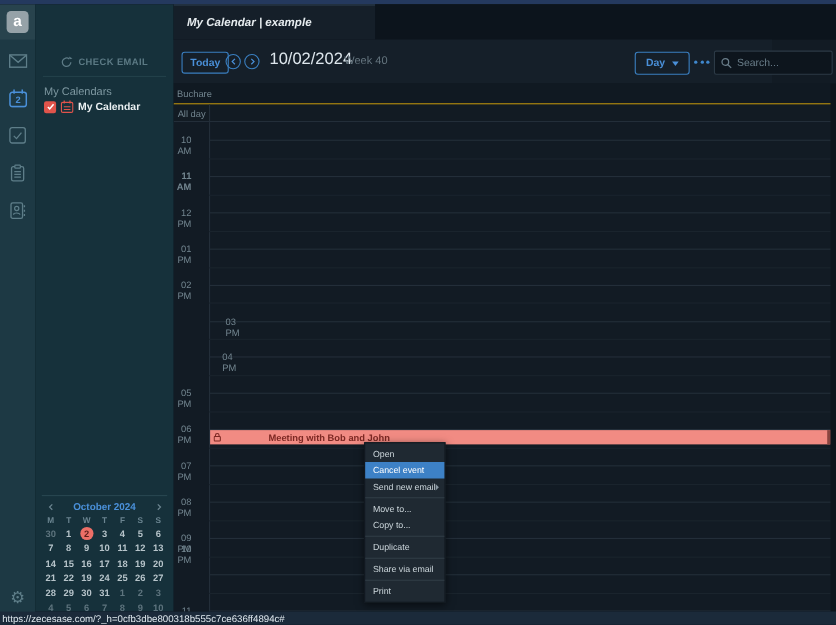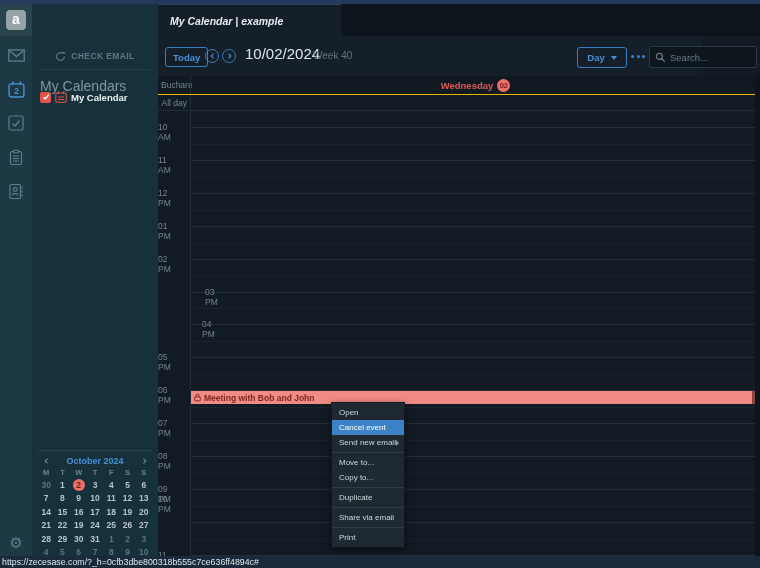--- a/index.html
+++ b/index.html
@@ -27,21 +27,21 @@
   .new-label { color:#fff; font-weight:bold; font-size:10px; letter-spacing:.5px; margin-left:6px; }
   .new-arrow-area { position:absolute; right:0; top:0; width:26px; height:31px; border-left:1px solid rgba(255,255,255,.35);
                     display:flex; align-items:center; justify-content:center; }
   .caret { width:0; height:0; border-left:3.5px solid transparent; border-right:3.5px solid transparent;
            border-top:4px solid #fff; display:inline-block; }
   .caret.blue { border-top-color:#4a90d9; }
   .check-email { position:absolute; left:0; top:44px; width:126px; height:16px; display:flex; align-items:center;
                  justify-content:center; gap:5px; color:#5c7a85; font-size:8.5px; font-weight:bold;
                  letter-spacing:.4px; cursor:pointer; }
   .panel-divider { position:absolute; left:7px; top:65px; width:112px; border-top:1px solid #224049; }
-  .cal-heading { position:absolute; left:8px; top:74px; color:#7e98a1; font-size:14px; }
+  .cal-heading { position:absolute; left:8px; top:74px; color:#7e98a1; font-size:10px; }
   .cal-item { position:absolute; left:8px; top:87px; display:flex; align-items:center; gap:4px; cursor:pointer; }
   .cbx { width:11px; height:11px; background:#e0544b; border-radius:2px; display:flex; align-items:center;
          justify-content:center; }
   .cal-item-label { color:#eaf0f2; font-weight:bold; font-size:9.5px; }
 
   
   .mini-cal { position:absolute; left:6px; top:446px; width:114px; border-top:1px solid #27454f;
               border-bottom:1px solid #27454f; padding:3px 0 3px 0; }
   .mc-head { display:flex; align-items:center; height:13px; }
   .mc-arrow { width:16px; text-align:center; color:#6c8691; cursor:pointer; display:flex; align-items:center; justify-content:center; }
@@ -91,26 +91,26 @@
   .wday { color:#e25a52; font-weight:bold; font-size:9.5px; }
   .badge { width:13px; height:13px; border-radius:50%; background:#ed6f67; color:#77231e;
            font-size:7.5px; font-weight:bold; display:flex; align-items:center; justify-content:center; }
   .allday-row { position:absolute; left:0; top:19px; width:602px; height:16px; background:#121b23;
                 border-bottom:1px solid #232e39; }
   .allday-lbl { position:absolute; left:0; top:3px; width:29px; text-align:right; color:#72858f; font-size:8.5px; }
   .grid-body { position:absolute; left:0; top:35px; width:602px; height:445px; overflow:hidden; }
   .day-border { position:absolute; left:32px; top:0; bottom:0; width:0; border-left:1px solid #232e39; }
   .hour-row { position:absolute; left:32px; right:0; height:32.9px; border-top:1px solid #232e39; cursor:pointer; }
   .half-line { position:absolute; left:0; right:0; top:15.9px; border-top:1px solid #1a242d; }
-  .time-label { position:absolute; left:0; width:16px; text-align:left; color:#72858f; font-size:8.5px; }
+  .time-label { position:absolute; left:0; width:16px; text-align:right; color:#72858f; font-size:8.5px; }
   .scroll-strip { position:absolute; right:0; top:0; bottom:0; width:5px; background:#0d141b; z-index:5; }
   .event { position:absolute; left:33px; right:5px; height:13px; background:#f18b83;
            border-right:3px solid #8a4540; z-index:4; display:flex; align-items:center; gap:3px;
            padding-left:3px; cursor:pointer; }
-  .event-title { color:#7c2823; font-weight:bold; font-size:8.5px; white-space:nowrap; }
+  .event-title { color:#7c2823; font-weight:bold; font-size:8.5px; white-space:nowrap;margin-left:40px; }
 
   
   .ctx-menu { position:absolute; left:331px; top:402px; width:74px; background:#1f2932;
               border:1px solid #11181f; box-shadow:0 2px 7px rgba(0,0,0,.55); z-index:50; padding:2px 0; }
   .ctx-item { position:relative; height:15px; line-height:15px; padding:0 7px; color:#ccd6db;
               font-size:8px; white-space:nowrap; cursor:pointer; }
   .ctx-item.hl { background:#3d81c6; color:#fff; }
   .ctx-div { border-top:1px solid #303c46; margin:2px 0; }
   .sub-caret { position:absolute; right:5px; top:4.5px; width:0; height:0;
                border-top:3px solid transparent; border-bottom:3px solid transparent;
@@ -305,26 +305,20 @@
         <circle cx="4.8" cy="4.8" r="3.3" fill="none" stroke="currentColor" stroke-width="1.3"></circle>
         <line x1="7.4" y1="7.4" x2="10.6" y2="10.6" stroke="currentColor" stroke-width="1.3"></line>
       </svg>
       <input placeholder="Search..." style="">
     </span>
   </div>
 
   <div class="calarea">
     <div class="hdr-row">
       <span class="tz">Buchare</span>
-      <div class="day-part">
-        <div class="day-hdr">
-          <span class="wday">Wednesday</span>
-          <span class="badge">02</span>
-        </div>
-      </div>
     </div>
     <div class="allday-row">
       <span class="allday-lbl">All day</span>
       <div class="day-part"></div>
     </div>
     <div class="grid-body">
       <div class="day-border"></div>
       <div class="event" style="top: 280.2px;">
         <svg width="7" height="9" viewBox="0 0 8 9" style="color:#7c2823">
           <rect x="0.8" y="3.8" width="6.4" height="4.6" rx="0.8" fill="none" stroke="currentColor" stroke-width="1.1"></rect>
@@ -332,21 +326,21 @@
         </svg>
         <span class="event-title">Meeting with Bob and John</span>
       </div>
     <div class="hour-row" style="top: 16px;">
           <div class="half-line"></div>
         </div>
         <div class="time-label" style="top: 11px;">10 AM</div>
         <div class="hour-row" style="top: 48.9px;">
           <div class="half-line"></div>
         </div>
-        <div class="time-label" style="top: 43.9px;">11 AM</div>
+        <div class="time-label" style="top: 43.9px; font-weight: bold;">11 AM</div>
         <div class="hour-row" style="top: 81.8px;">
           <div class="half-line"></div>
         </div>
         <div class="time-label" style="top: 76.8px;">12 PM</div>
         <div class="hour-row" style="top: 114.7px;">
           <div class="half-line"></div>
         </div>
         <div class="time-label" style="top: 109.7px;">01 PM</div>
         <div class="hour-row" style="top: 147.6px;">
           <div class="half-line"></div>

